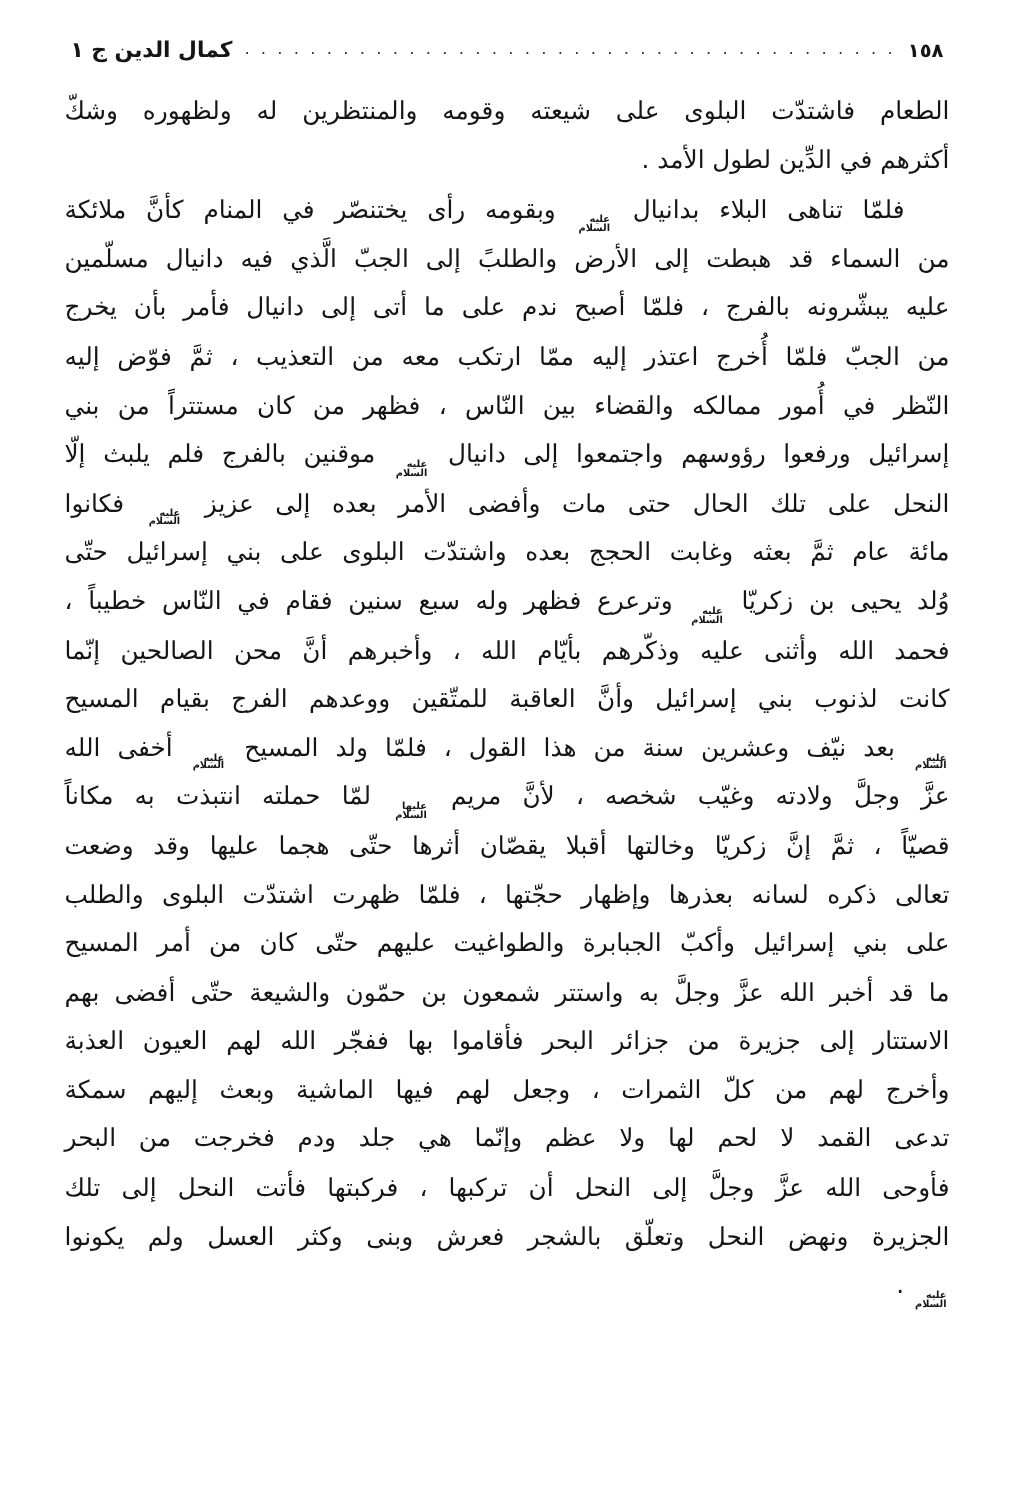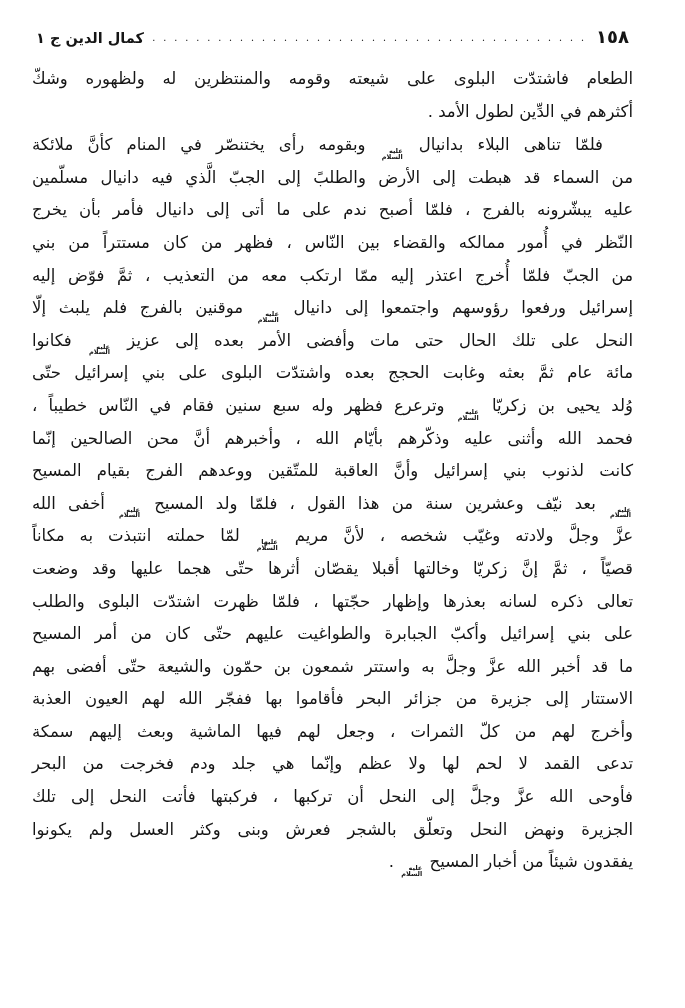--- a/index.html
+++ b/index.html
@@ -6,21 +6,21 @@
     margin: 0;
     padding: 0;
     background: #ffffff;
   }
   .page {
     position: relative;
     width: 685px;
     height: 1008px;
     box-sizing: border-box;
     background: #ffffff;
-    padding: 26px 52px 20px 32px;
+    padding: 26px 52px 20px 43px;
     font-family: "DejaVu Sans", sans-serif;
     color: #151515;
     overflow: hidden;
   }
   
   .header {
     display: flex;
     direction: ltr;
     align-items: baseline;
     font-size: 14.5px;
@@ -37,21 +37,21 @@
     overflow: hidden;
     white-space: nowrap;
     font-size: 11px;
     letter-spacing: 2px;
     color: #333;
     margin: 0 8px;
     transform: translateY(-2px);
   }
   .header .pagenum {
     white-space: nowrap;
-    font-size: 18px;
+    font-size: 13px;
     font-weight: bold;
   }
   
   .body-text {
     direction: rtl;
     font-size: 16.5px;
     line-height: 32.6px;
     text-align: justify;
     text-justify: inter-word;
   }
@@ -91,22 +91,22 @@
         <div class="line"><span>الطعام فاشتدّت البلوى على شيعته وقومه والمنتظرين له ولظهوره وشكّ</span></div>
         <div class="line last"><span>أكثرهم في الدِّين لطول الأمد .</span></div>
       </div>
       <div class="paragraph">
         <div class="line indent"><span>فلمّا تناهى البلاء بدانيال </span><span class="hon">
             <span>عليه</span>
             <span>السلام</span>
           </span><span> وبقومه رأى يختنصّر في المنام كأنَّ ملائكة</span></div>
         <div class="line"><span>من السماء قد هبطت إلى الأرض والطلبً إلى الجبّ الَّذي فيه دانيال مسلّمين</span></div>
         <div class="line"><span>عليه يبشّرونه بالفرج ، فلمّا أصبح ندم على ما أتى إلى دانيال فأمر بأن يخرج</span></div>
+        <div class="line"><span>من الجبّ فلمّا أُخرج اعتذر إليه ممّا ارتكب معه من التعذيب ، ثمَّ فوّض إليه</span></div>
         <div class="line"><span>النّظر في أُمور ممالكه والقضاء بين النّاس ، فظهر من كان مستتراً من بني</span></div>
-        <div class="line"><span>من الجبّ فلمّا أُخرج اعتذر إليه ممّا ارتكب معه من التعذيب ، ثمَّ فوّض إليه</span></div>
         <div class="line"><span>إسرائيل ورفعوا رؤوسهم واجتمعوا إلى دانيال </span><span class="hon">
             <span>عليه</span>
             <span>السلام</span>
           </span><span> موقنين بالفرج فلم يلبث إلّا</span></div>
         <div class="line"><span>النحل على تلك الحال حتى مات وأفضى الأمر بعده إلى عزيز </span><span class="hon">
             <span>عليه</span>
             <span>السلام</span>
           </span><span> فكانوا</span></div>
         <div class="line"><span>مائة عام ثمَّ بعثه وغابت الحجج بعده واشتدّت البلوى على بني إسرائيل حتّى</span></div>
         <div class="line"><span>وُلد يحيى بن زكريّا </span><span class="hon">
@@ -128,19 +128,19 @@
           </span><span> لمّا حملته انتبذت به مكاناً</span></div>
         <div class="line"><span>قصيّاً ، ثمَّ إنَّ زكريّا وخالتها أقبلا يقصّان أثرها حتّى هجما عليها وقد وضعت</span></div>
         <div class="line"><span>تعالى ذكره لسانه بعذرها وإظهار حجّتها ، فلمّا ظهرت اشتدّت البلوى والطلب</span></div>
         <div class="line"><span>على بني إسرائيل وأكبّ الجبابرة والطواغيت عليهم حتّى كان من أمر المسيح</span></div>
         <div class="line"><span>ما قد أخبر الله عزَّ وجلَّ به واستتر شمعون بن حمّون والشيعة حتّى أفضى بهم</span></div>
         <div class="line"><span>الاستتار إلى جزيرة من جزائر البحر فأقاموا بها ففجّر الله لهم العيون العذبة</span></div>
         <div class="line"><span>وأخرج لهم من كلّ الثمرات ، وجعل لهم فيها الماشية وبعث إليهم سمكة</span></div>
         <div class="line"><span>تدعى القمد لا لحم لها ولا عظم وإنّما هي جلد ودم فخرجت من البحر</span></div>
         <div class="line"><span>فأوحى الله عزَّ وجلَّ إلى النحل أن تركبها ، فركبتها فأتت النحل إلى تلك</span></div>
         <div class="line"><span>الجزيرة ونهض النحل وتعلّق بالشجر فعرش وبنى وكثر العسل ولم يكونوا</span></div>
-        <div class="line last"><span>يفقدون شيئاً من أخبار المسيح </span><span class="hon">
+        <div class="line last"><span class="hon">
             <span>عليه</span>
             <span>السلام</span>
           </span><span> .</span></div>
       </div>
     </div>
 </div>
 
 </body></html>

